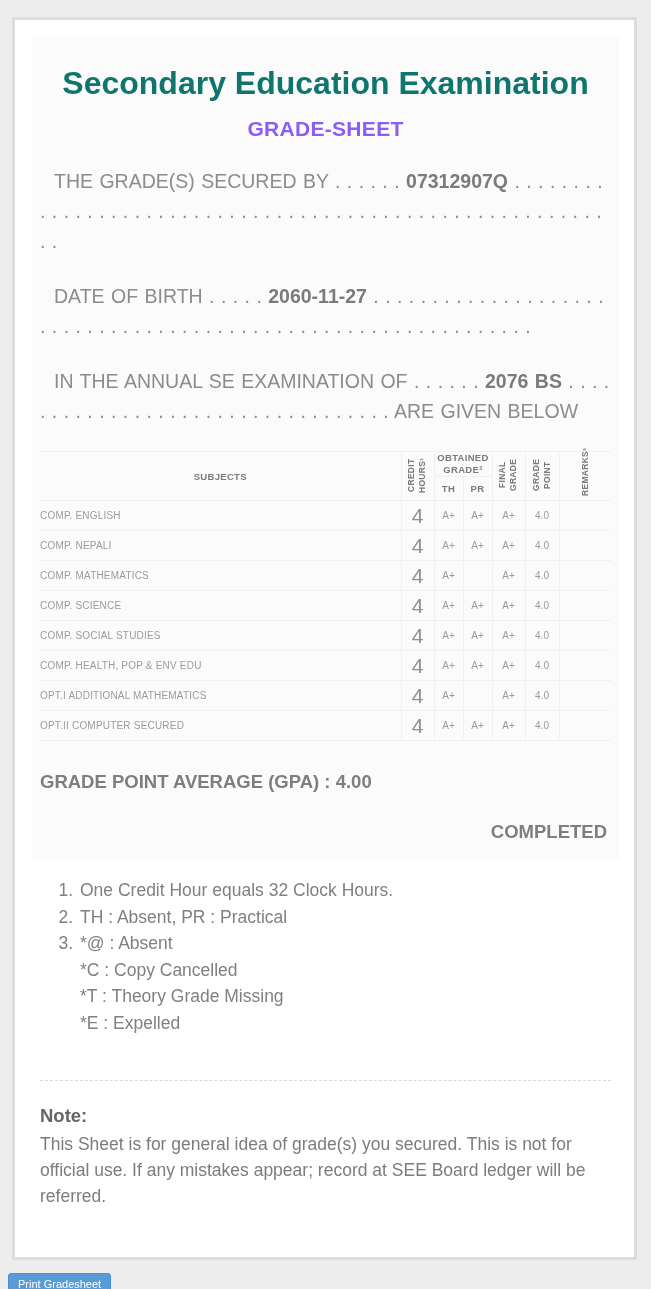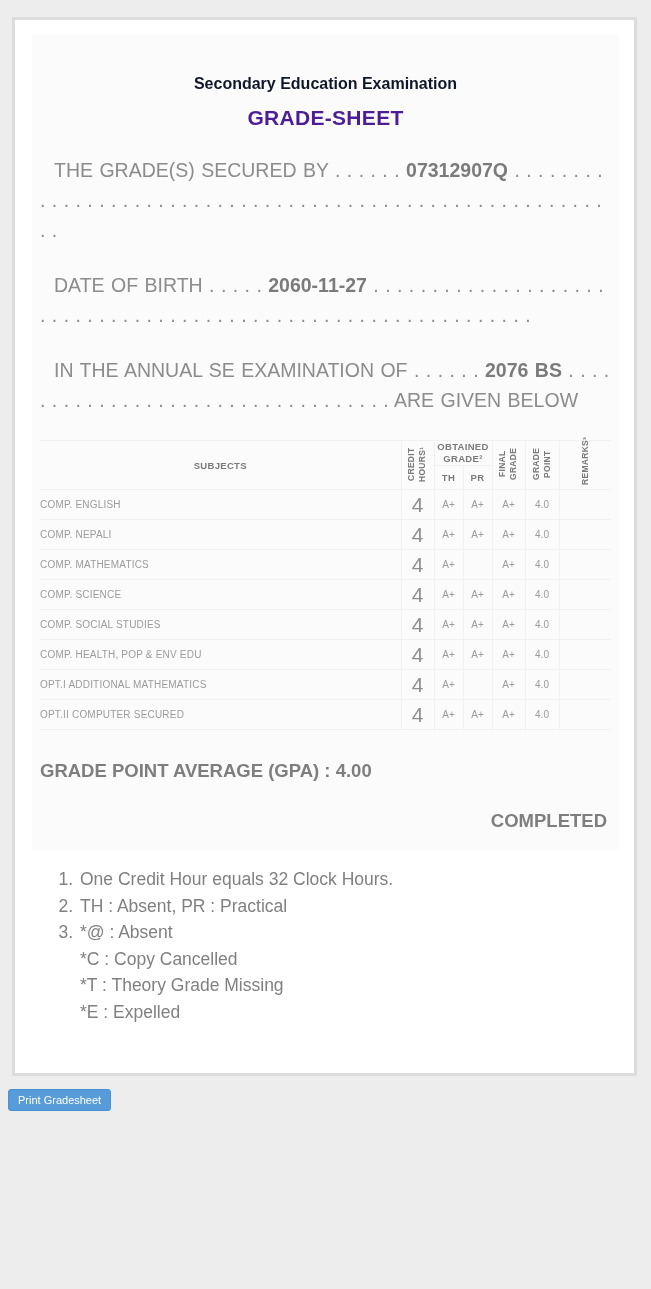--- a/index.html
+++ b/index.html
@@ -18,32 +18,32 @@
   }
 
   .panel {
     background: #fbfbfb;
     padding: 12px 8px 18px 8px;
   }
 
   h1.title1 {
     margin: 22px 0 0;
     text-align: center;
-    font-size: 16px;
+    font-size: 32px;
     line-height: 29px;
     font-weight: bold;
-    color: #0f172a;
+    color: #0f766e;
   }
   h2.title2 {
-    margin: 8px 0 0;
+    margin: 19px 0 0;
     text-align: center;
     font-size: 21px;
     line-height: 24px;
     font-weight: bold;
-    color: #4c1d95;
+    color: #8b5cf6;
     letter-spacing: 0.3px;
   }
 
   p.dotline {
     margin: 25px 0 0;
     font-size: 19.5px;
     line-height: 30px;
     color: #8c8c8c;
     text-indent: 14px;
     word-spacing: 1px;
@@ -286,18 +286,22 @@
     <li>One Credit Hour equals 32 Clock Hours.</li>
     <li>TH : Absent, PR : Practical</li>
     <li>
       <div>*@ : Absent</div>
       <div>*C : Copy Cancelled</div>
       <div>*T : Theory Grade Missing</div>
       <div>*E : Expelled</div>
     </li>
   </ol>
 
+  <div class="note-section">
+    <div class="note-heading">Note:</div>
+    <p class="note-body">This Sheet is for general idea of grade(s) you secured. This is not for official use. If any mistakes appear; record at SEE Board ledger will be referred.</p>
+  </div>
 </div>
 
 <button class="print-btn">Print Gradesheet</button>
 
 
 
 
 </body></html>

